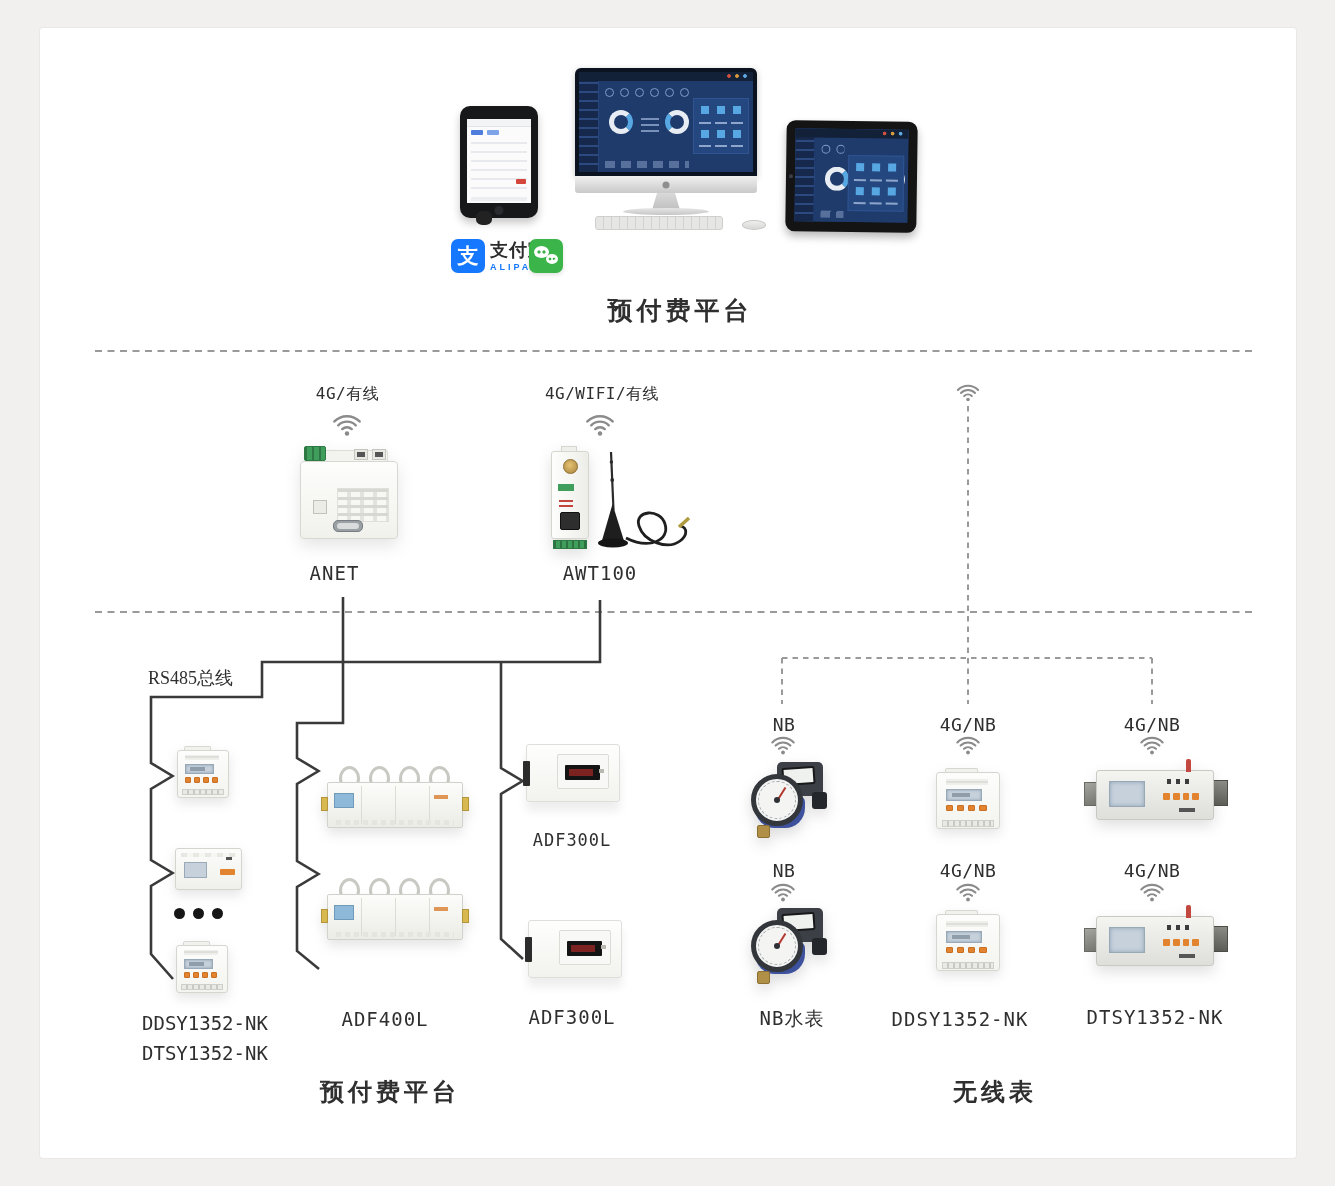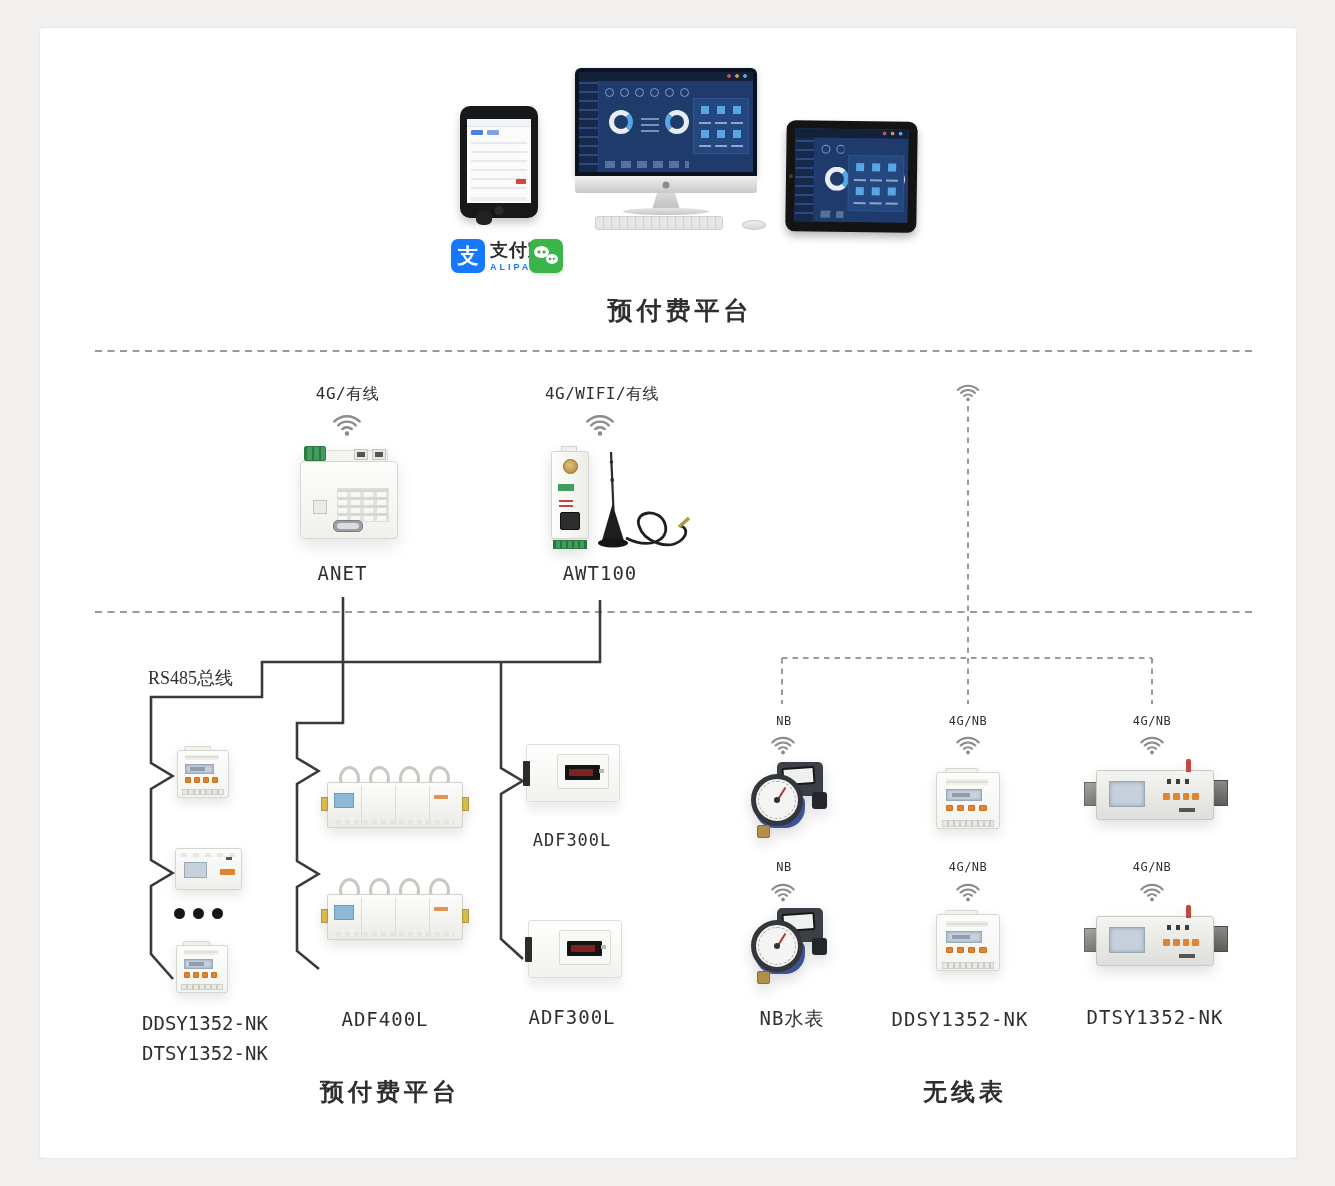--- a/index.html
+++ b/index.html
@@ -6,21 +6,21 @@
   body{margin:0;background:#f1f0ee;font-family:"Liberation Sans",sans-serif}
   .stage{position:relative;width:1335px;height:1186px;background:#f1f0ee;overflow:hidden}
   .panel{position:absolute;left:40px;top:28px;width:1256px;height:1130px;background:#ffffff;border-radius:3px;box-shadow:0 0 0 1px rgba(0,0,0,.03)}
   .overlay{position:absolute;left:0;top:0;pointer-events:none}
 
   
   .lbl{position:absolute;text-align:center;color:#2f2f2f;white-space:nowrap}
   .mono{font-family:"DejaVu Sans Mono","Liberation Mono",monospace}
   .title{font-size:25px;font-weight:700;letter-spacing:4px}
   .tag{font-size:16px;letter-spacing:.5px}
-  .tag-sm{font-size:12px;letter-spacing:.5px}
+  .tag-sm{font-size:18px;letter-spacing:.5px}
   .devname{font-size:19px;letter-spacing:1px}
   .devname-sm{font-size:17px;letter-spacing:1px}
   .section{font-size:24px;font-weight:700;letter-spacing:4px}
   .serif{font-family:"Liberation Serif","DejaVu Serif",serif;font-size:18px}
   .stack{text-align:left;font-size:19px;line-height:30px}
 
   
   .phone{position:absolute;left:460px;top:106px;width:78px;height:112px;background:#17181a;border-radius:10px;box-shadow:0 5px 9px rgba(0,0,0,.22)}
   .p-screen{position:absolute;left:7px;top:13px;width:64px;height:84px;background:#fbfbfb;overflow:hidden}
   .p-nav{position:absolute;left:0;top:0;width:100%;height:8px;background:#f3f4f6;border-bottom:1px solid #e3e4e8}
@@ -328,21 +328,21 @@
     <i class="w-tab"></i>
     <div class="w-body">
       <i class="w-sma"></i>
       <i class="w-logo"></i>
         <i class="w-leds"></i>
       <i class="w-port"></i>
     </div>
     <i class="w-term"></i>
   </div>
 
-  <div class="lbl mono devname" style="left:280px;top:562px;width:125px">ANET</div>
+  <div class="lbl mono devname" style="left:272px;top:562px;width:125px">ANET</div>
   <div class="lbl mono devname" style="left:540px;top:562px;width:120px">AWT100</div>
 
   <div class="lbl serif" style="left:148px;top:666px;width:110px;text-align:left">RS485总线</div>
 
   <div class="meterA" style="left:177px;top:746px;width:52px;height:54px">
     <i class="tab"></i>
     <div class="body">
         <i class="vents"></i>
         <div class="lcd">
           <i></i>
@@ -535,14 +535,14 @@
           <i></i>
           <i></i>
         </div>
         <i class="dslot"></i>
       </div>
   </div>
 
   <div class="lbl mono devname" style="left:737px;top:1006px;width:110px">NB水表</div>
   <div class="lbl mono devname" style="left:890px;top:1008px;width:140px">DDSY1352-NK</div>
   <div class="lbl mono devname" style="left:1085px;top:1006px;width:140px">DTSY1352-NK</div>
-  <div class="lbl section" style="left:880px;top:1076px;width:170px">无线表</div>
+  <div class="lbl section" style="left:910px;top:1076px;width:170px">无线表</div>
 </div>
 
 </body></html>

